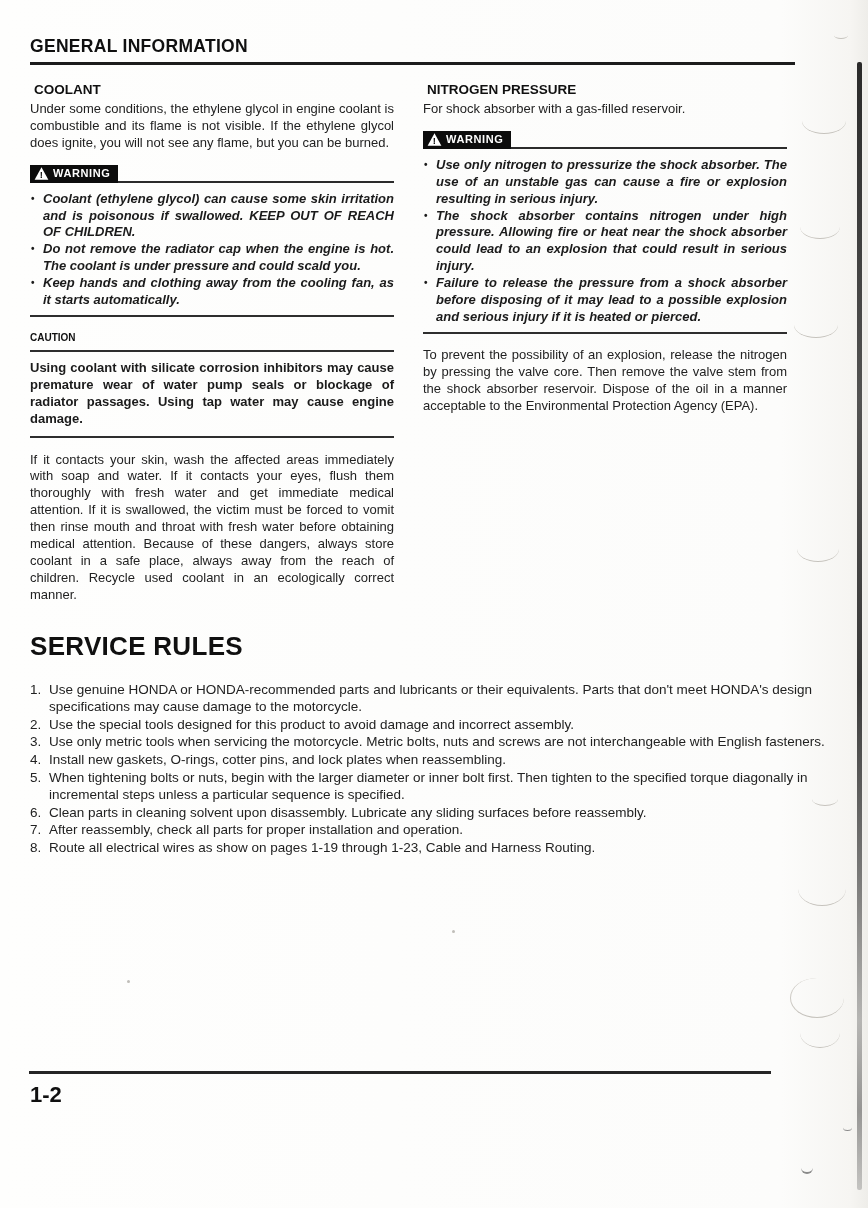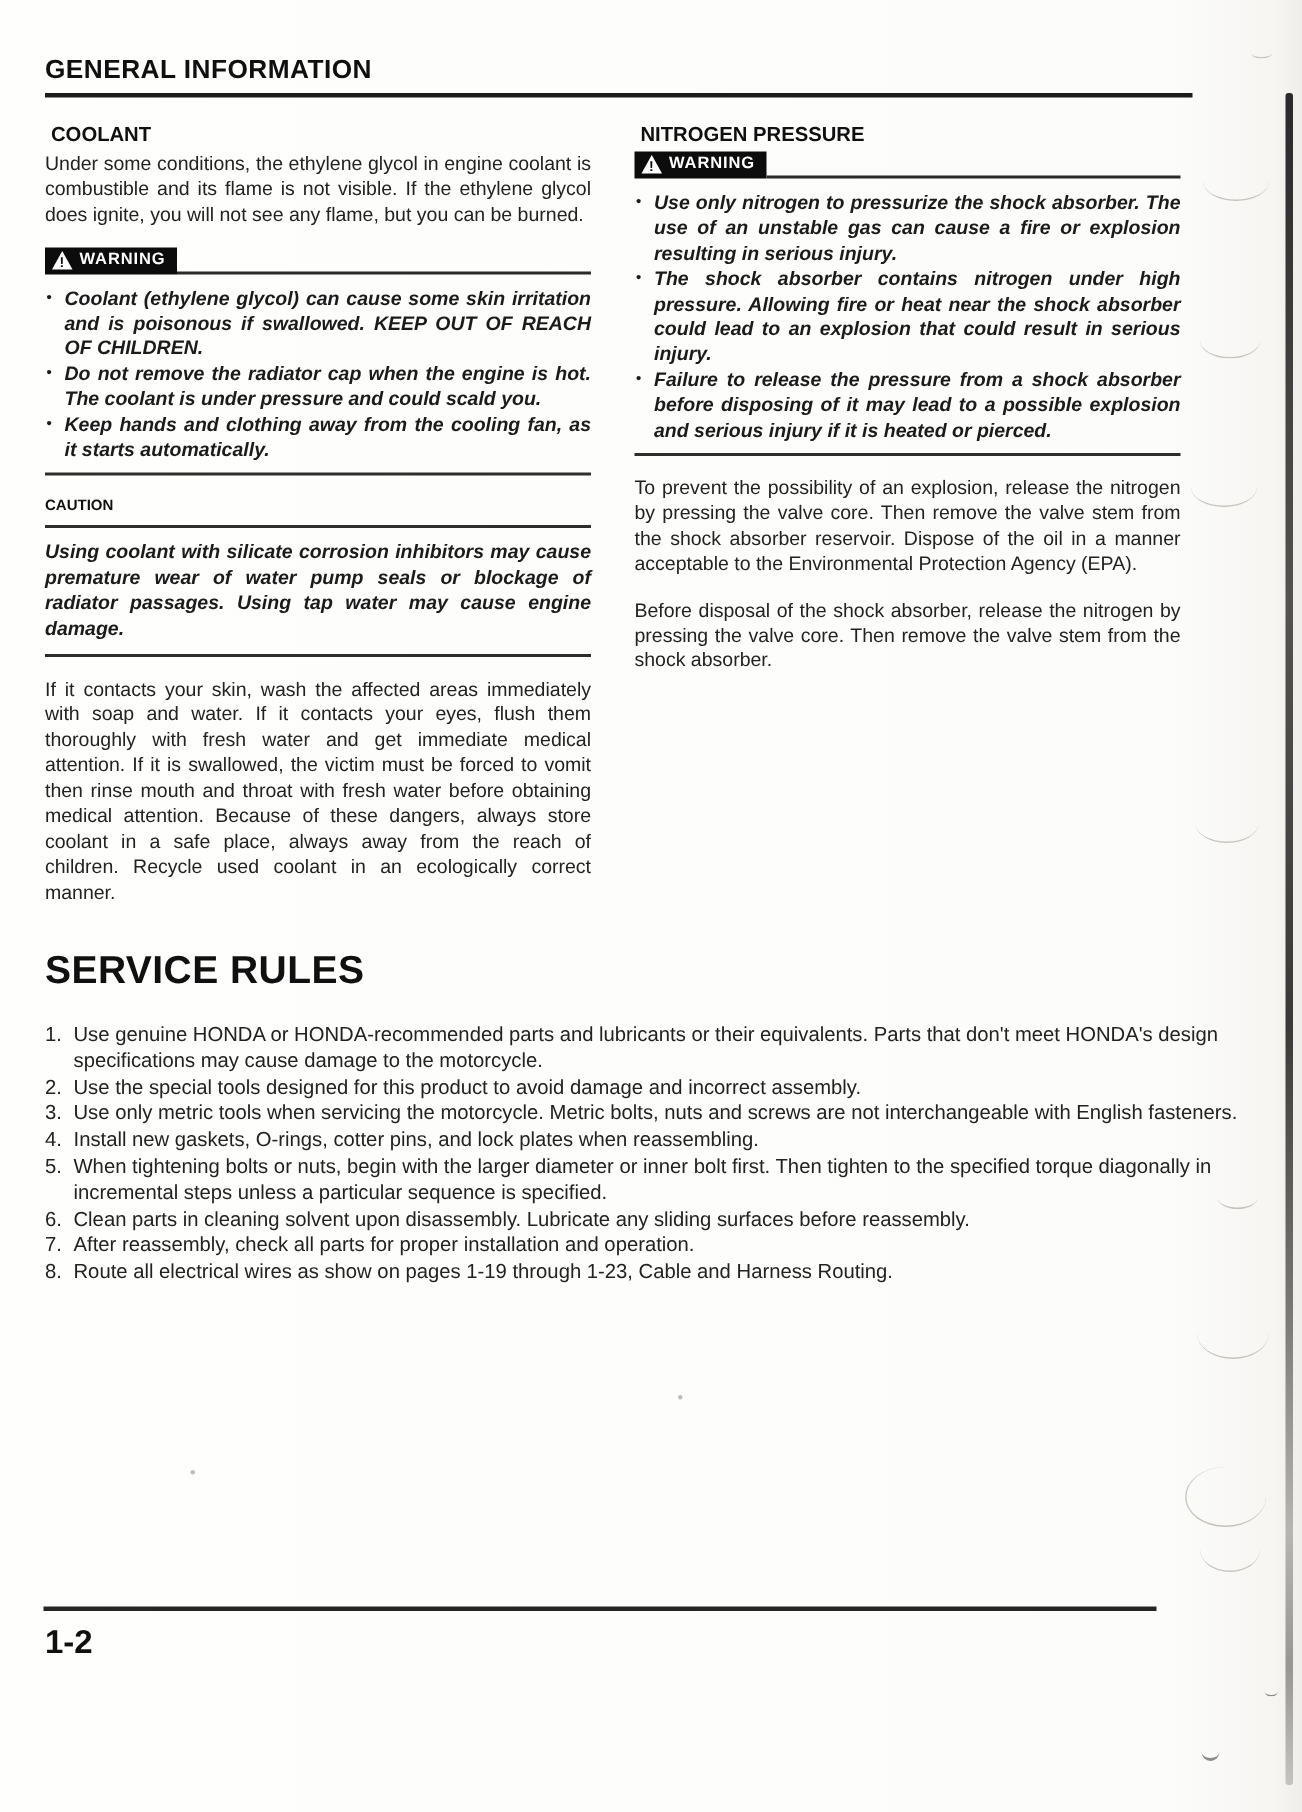--- a/index.html
+++ b/index.html
@@ -26,21 +26,21 @@
   .warn-rule { flex:1; height:2px; background:#2b2b2b; }
 
   ul.warn-list { list-style:none; margin:0 0 4px; padding:0; font-weight:bold; font-style:italic; color:#1b1b1b; }
   ul.warn-list li { position:relative; padding-left:13px; text-align:justify;font-style:italic; }
   ul.warn-list li::before { content:"•"; position:absolute; left:1px; top:0; font-size:10px; font-style:normal; }
 
   .hrule { height:2px; background:#2e2e2e; }
   .after-list { margin:6px 0 13px; }
   h3.caution-heading { font-size:10px; margin:0 0 3px; color:#101010; }
   .caution-rule { margin:0 0 8px; }
-  .caution-text { font-weight:bold; font-style:italic; margin:0 0 8px !important; color:#1b1b1b; }
+  .caution-text { font-weight:bold; margin:0 0 8px !important; color:#1b1b1b; }
   .caution-end { margin:0 0 14px; }
   .para + .para { margin-top:14px !important; }
 
   .service { margin:27px 0 0 30px; }
   .service h2 { font-size:26px; margin:0 0 19px; letter-spacing:.3px; color:#101010; }
   ol.rules { list-style:none; counter-reset:r; margin:0 22px 0 0; padding:0; font-size:13.5px; line-height:17.6px; color:#222; }
   ol.rules li { counter-increment:r; position:relative; padding-left:19px; }
   ol.rules li::before { content:counter(r) "."; position:absolute; left:0; }
 
   .footer-rule { position:absolute; left:29px; top:1071px; width:742px; height:3px; background:#252525; }
@@ -91,20 +91,21 @@
       <h3 class="caution-heading">CAUTION</h3>
       <div class="hrule caution-rule"></div>
       <p class="j caution-text">Using coolant with silicate corrosion inhibitors may cause premature wear of water pump seals or blockage of radiator passages. Using tap water may cause engine damage.</p>
       <div class="hrule caution-end"></div>
 
       <p class="j">If it contacts your skin, wash the affected areas immediately with soap and water. If it contacts your eyes, flush them thoroughly with fresh water and get immediate medical attention. If it is swallowed, the victim must be forced to vomit then rinse mouth and throat with fresh water before obtaining medical attention. Because of these dangers, always store coolant in a safe place, always away from the reach of children. Recycle used coolant in an ecologically correct manner.</p>
     </section>
 
     <section class="col">
       <h2>NITROGEN PRESSURE</h2>
+      <p class="intro">For shock absorber with a gas-filled reservoir.</p>
 
       <div class="warn-row">
         <span class="warn-badge">
           <span>
             <svg width="15" height="13" viewBox="0 0 20 18">
               <path d="M10 0.5 L19.5 17.5 H0.5 Z" fill="#ffffff"></path>
               <text x="10" y="15" font-size="13" font-weight="bold" fill="#0c0c0c" text-anchor="middle">!</text>
             </svg>
           </span>
           <span>WARNING</span>
@@ -113,21 +114,20 @@
       </div>
 
       <ul class="warn-list">
         <li>Use only nitrogen to pressurize the shock absorber. The use of an unstable gas can cause a fire or explosion resulting in serious injury.</li>
         <li>The shock absorber contains nitrogen under high pressure. Allowing fire or heat near the shock absorber could lead to an explosion that could result in serious injury.</li>
         <li>Failure to release the pressure from a shock absorber before disposing of it may lead to a possible explosion and serious injury if it is heated or pierced.</li>
       </ul>
       <div class="hrule after-list"></div>
 
       <p class="j para">To prevent the possibility of an explosion, release the nitrogen by pressing the valve core. Then remove the valve stem from the shock absorber reservoir. Dispose of the oil in a manner acceptable to the Environmental Protection Agency (EPA).</p>
-      <p class="j para">Before disposal of the shock absorber, release the nitrogen by pressing the valve core. Then remove the valve stem from the shock absorber.</p>
     </section>
   </div>
 
   <section class="service">
     <h2>SERVICE RULES</h2>
     <ol class="rules">
       <li>Use genuine HONDA or HONDA-recommended parts and lubricants or their equivalents. Parts that don't meet HONDA's design specifications may cause damage to the motorcycle.</li>
       <li>Use the special tools designed for this product to avoid damage and incorrect assembly.</li>
       <li>Use only metric tools when servicing the motorcycle. Metric bolts, nuts and screws are not interchangeable with English fasteners.</li>
       <li>Install new gaskets, O-rings, cotter pins, and lock plates when reassembling.</li>

